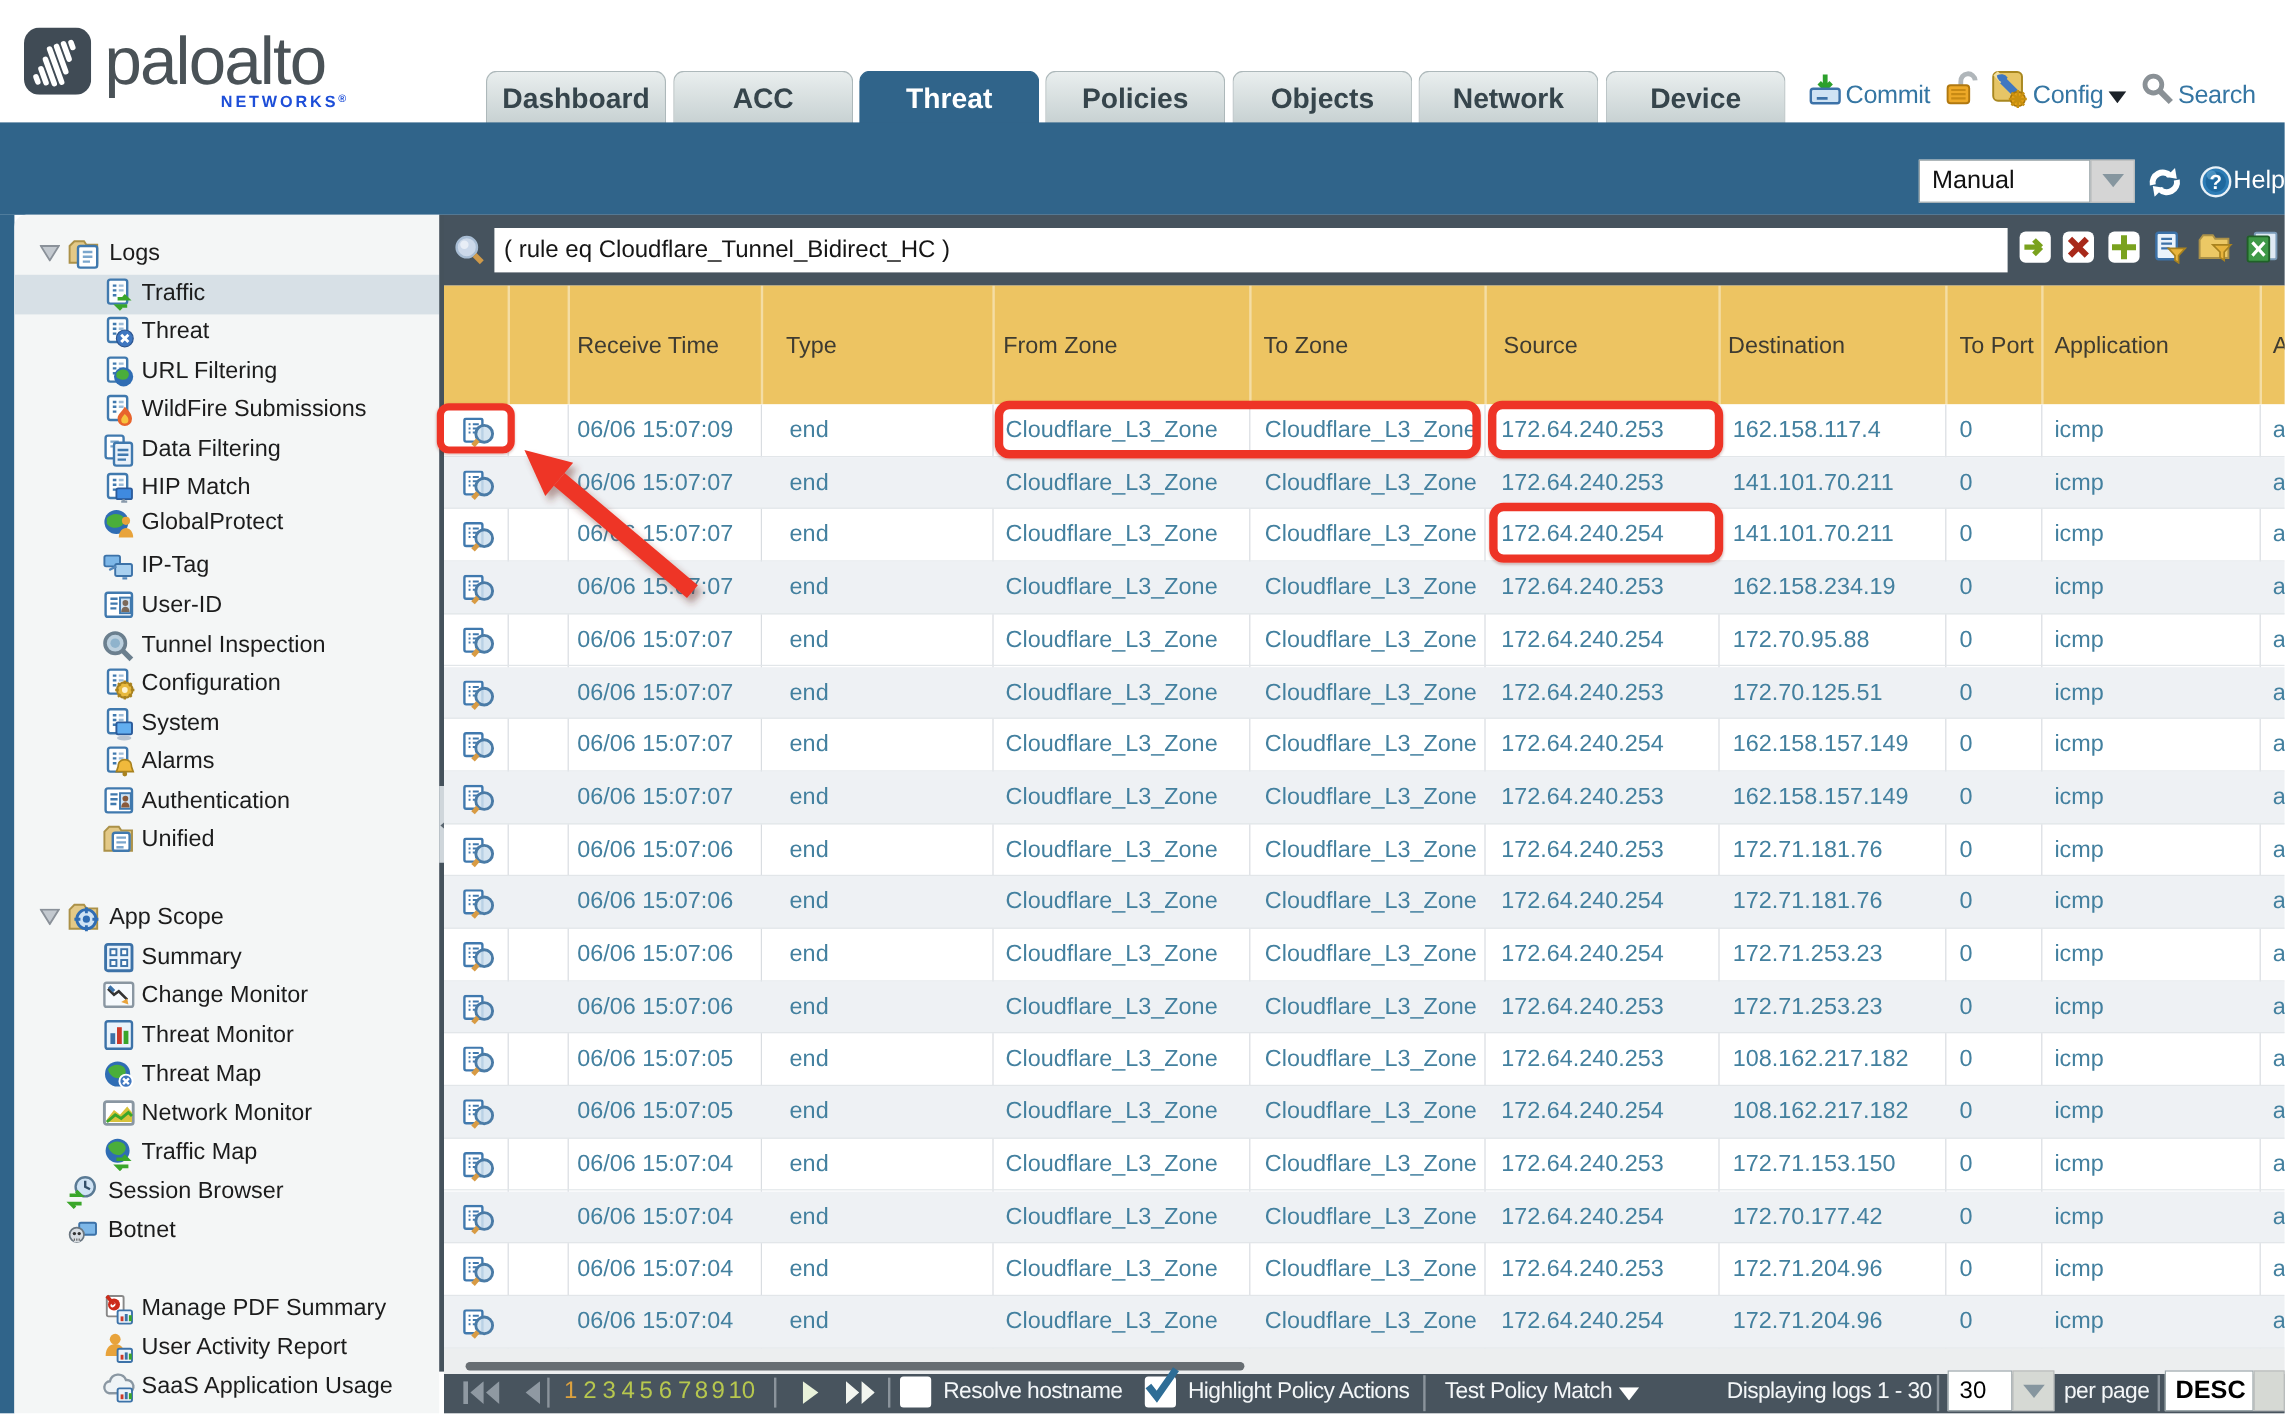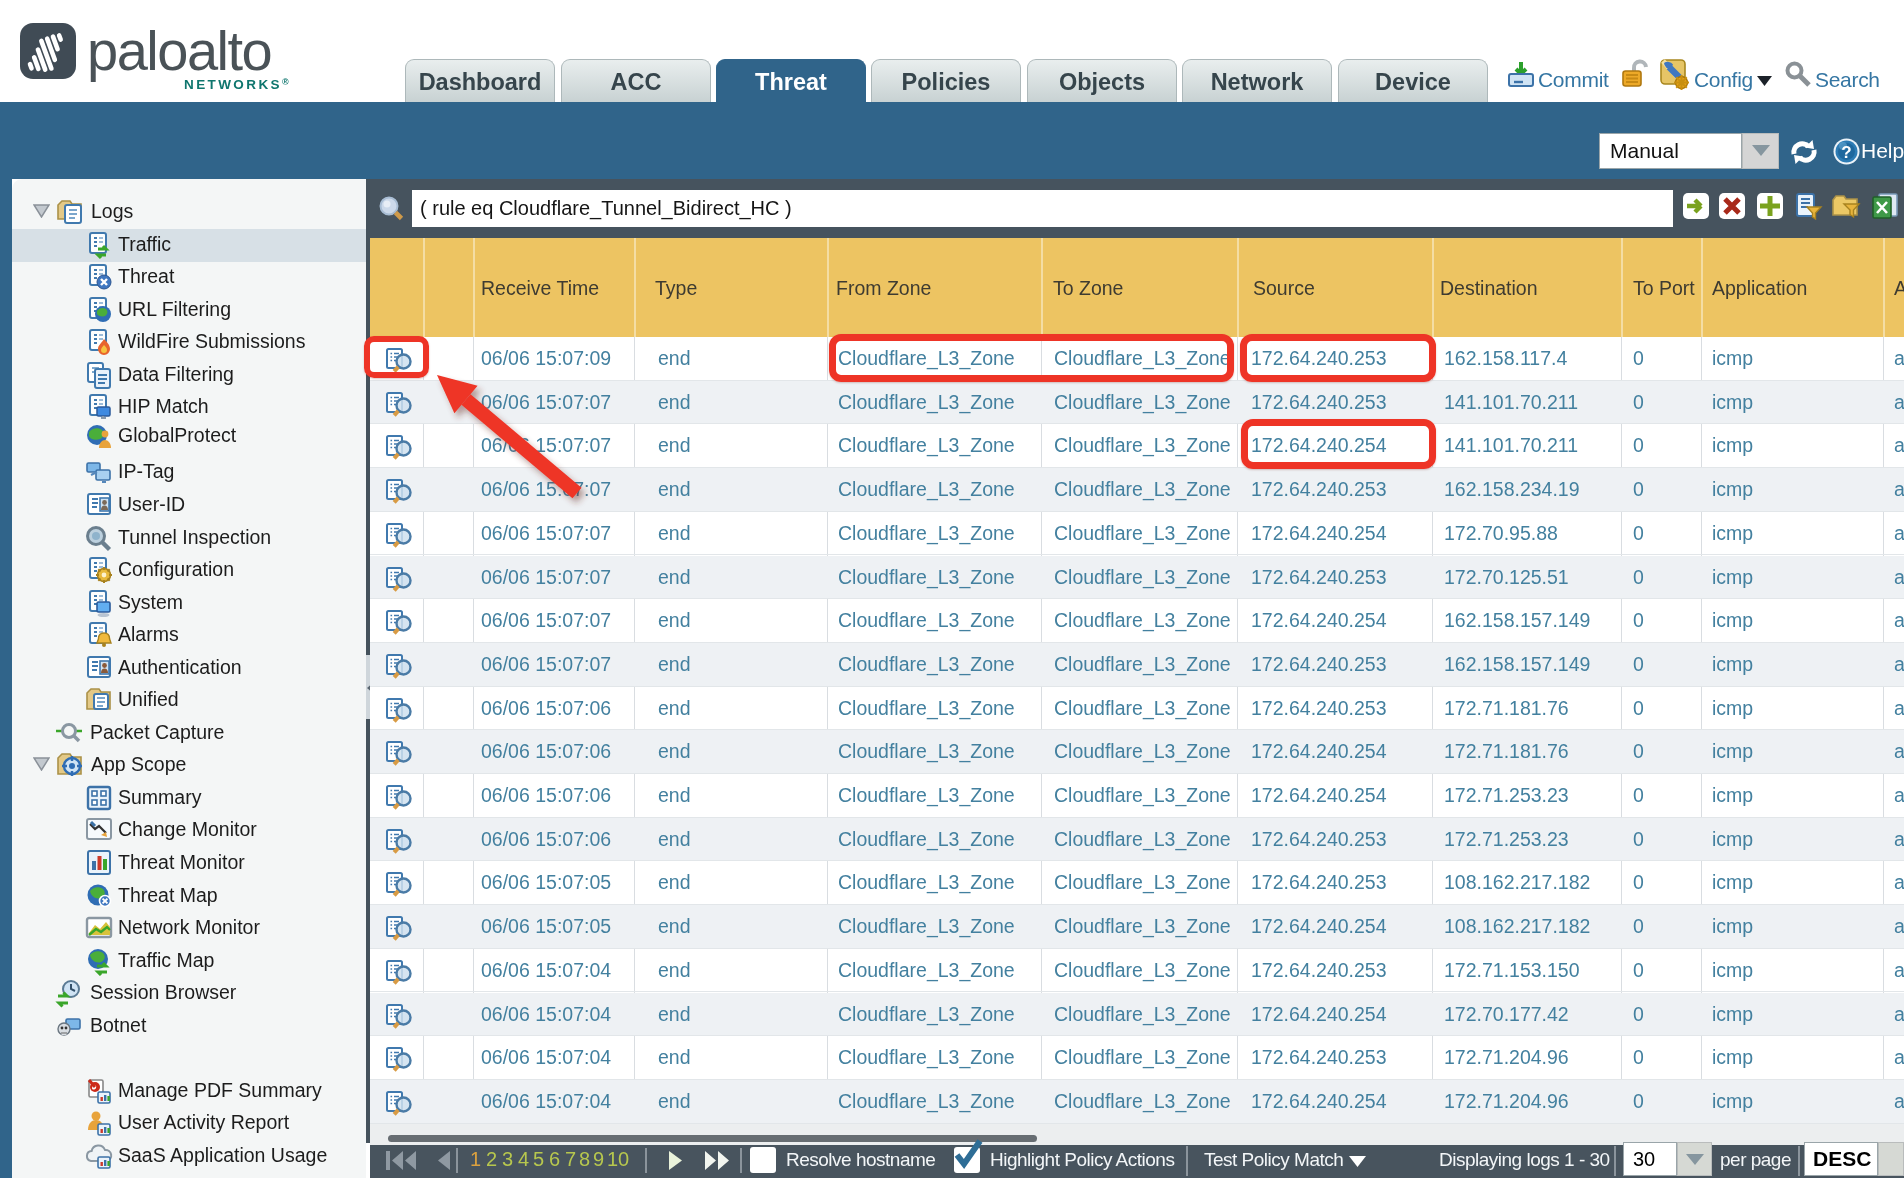--- a/index.html
+++ b/index.html
@@ -63,21 +63,21 @@
 <rect x="5" y="32" width="4.6" height="9" rx="2.3"></rect>
 <rect x="11.2" y="27" width="4.6" height="17" rx="2.3"></rect>
 <rect x="17.4" y="21" width="4.6" height="26" rx="2.3"></rect>
 <rect x="23.6" y="14" width="4.6" height="34" rx="2.3"></rect>
 <rect x="29.8" y="14" width="4.6" height="27" rx="2.3"></rect>
 <rect x="36" y="14" width="4.6" height="18" rx="2.3"></rect>
 <rect x="42.2" y="15" width="4.6" height="9" rx="2.3"></rect>
 </g>
     </svg>
 <div class="abs" style="left:87px;top:18px;font-size:56px;color:#4a5257;letter-spacing:-1.5px">paloalto</div>
-<div class="abs" style="left:184px;top:77px;font-size:13.5px;font-weight:bold;color:#0f766e;letter-spacing:2.4px">NETWORKS<span style="font-size:9px;vertical-align:4px">®</span></div>
+<div class="abs" style="left:184px;top:77px;font-size:13.5px;font-weight:bold;color:#1d4ed8;letter-spacing:2.4px">NETWORKS<span style="font-size:9px;vertical-align:4px">®</span></div>
 <div class="tab" style="left:405px">Dashboard</div>
 <div class="tab" style="left:561px">ACC</div>
 <div class="tab act" style="left:716px">Threat</div>
 <div class="tab" style="left:871px">Policies</div>
 <div class="tab" style="left:1027px">Objects</div>
 <div class="tab" style="left:1182px">Network</div>
 <div class="tab" style="left:1338px">Device</div>
 <svg class="abs" style="left:1506px;top:60px" width="30" height="30" viewBox="0 0 30 30">
 <path d="M15 2v12M15 14l-5-5M15 14l5-5" stroke="#2ca02c" stroke-width="4" fill="none"></path>
 <rect x="3" y="14" width="24" height="12" rx="2" fill="#cfe3f4" stroke="#3c72a8" stroke-width="2"></rect>
@@ -275,28 +275,20 @@
       <div class="tlabel" style="left:106px">Authentication</div>
     </div>
 <div class="trow" style="top:505.2px">
       <svg class="ticon" style="left:72px" viewBox="0 0 30 30">
         <path d="M3 8l4-4h8l2 3h9v17H3z" fill="#e3c987" stroke="#ab9148" stroke-width="1.6"></path>
         <rect x="10" y="9" width="14" height="15" rx="2" fill="#fff" stroke="#4079ae" stroke-width="2"></rect>
         <path d="M13 13h8M13 17h8M13 21h6" stroke="#7ba6cc" stroke-width="2"></path>
       </svg>
       <div class="tlabel" style="left:106px">Unified</div>
     </div>
-<div class="trow" style="top:537.8px">
-      <svg class="ticon" style="left:42px" viewBox="0 0 30 30">
-        <path d="M2 13h7M21 13h7" stroke="#3aa62a" stroke-width="2.6"></path>
-        <circle cx="15" cy="13" r="6.5" fill="none" stroke="#8a97a2" stroke-width="3"></circle>
-        <path d="M20 18l5 5" stroke="#8a97a2" stroke-width="3.6"></path>
-      </svg>
-      <div class="tlabel" style="left:78px">Packet Capture</div>
-    </div>
 <div class="trow" style="top:570.3px">
       <svg class="tarr" viewBox="0 0 17 14">
         <path d="M1 1h15l-7.5 12z" fill="#c3c9cf" stroke="#8a9199" stroke-width="1.5"></path>
       </svg>
       <svg class="ticon" style="left:43px" viewBox="0 0 30 30">
         <path d="M3 8l4-4h8l2 3h9v17H3z" fill="#e3c987" stroke="#ab9148" stroke-width="1.6"></path>
         <circle cx="17" cy="16" r="8" fill="#cfe3f4" stroke="#2f6db4" stroke-width="2.4"></circle>
         <circle cx="17" cy="16" r="3" fill="#2f6db4"></circle>
         <path d="M17 6v5M17 21v5M7 16h5M22 16h5" stroke="#2f6db4" stroke-width="2.4"></path>
       </svg>

